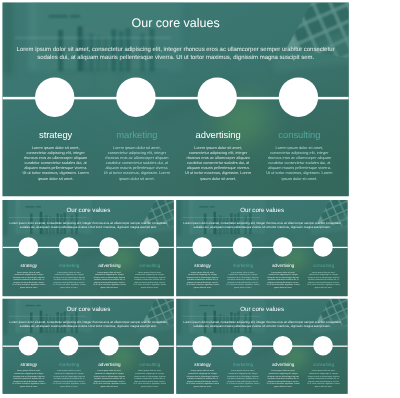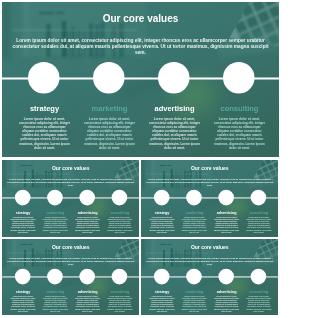--- a/index.html
+++ b/index.html
@@ -1,20 +1,20 @@
 <!DOCTYPE html>
 <html><head>
 <meta charset="utf-8">
 <title>Our core values</title>
 <style>
   html,body{margin:0;padding:0;background:#fff;}
   body{width:281px;height:318px;overflow:hidden;
        font-family:"Liberation Sans",sans-serif;
        -webkit-font-smoothing:antialiased;}
-  .page{position:absolute;left:0;top:0;width:281px;height:316px;background:#fff;font-weight:bold;}
+  .page{position:absolute;left:0;top:0;width:281px;height:316px;background:#fff;}
   .slide{position:absolute;overflow:hidden;background:#3a7570;}
   .hero{left:2px;top:2px;width:277px;height:155px;}
   .t1{left:2px;top:160px;width:137px;height:77px;}
   .t2{left:141px;top:160px;width:137px;height:77px;}
   .t3{left:2px;top:239px;width:137px;height:76px;}
   .t4{left:141px;top:239px;width:137px;height:76px;}
 
   
   .canvas{position:absolute;left:0;top:0;width:554px;height:310px;transform-origin:0 0;}
   .hero .canvas{transform:scale(0.5);}

